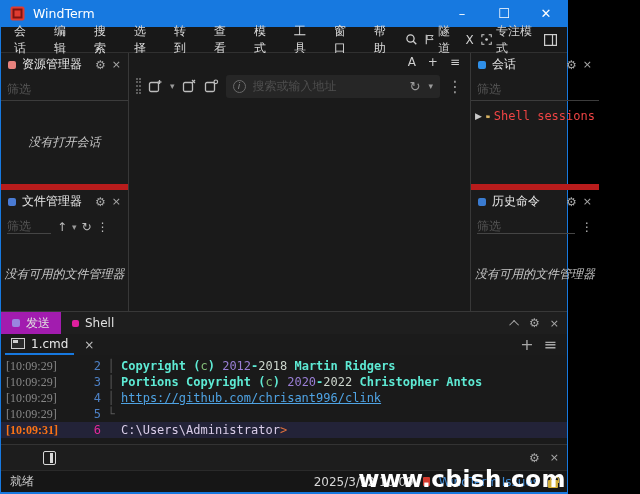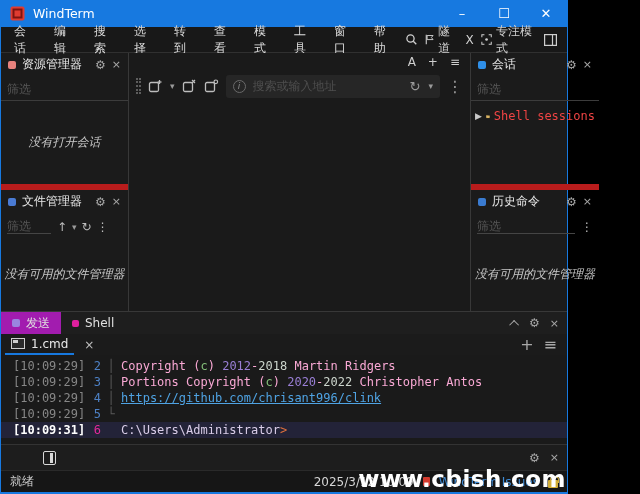--- a/index.html
+++ b/index.html
@@ -92,27 +92,27 @@
               border-bottom:2px solid #1779e0; }
   .cmd-ico { width:14px; height:11px; border:1px solid #cfcfcf; background:#2a2a2a; position:relative; flex:none; }
   .cmd-ico::before { content:""; position:absolute; left:1px; top:1px; width:5px; height:3px; background:#cfcfcf; }
   .tab-close { color:#c0c0c0; font-size:12px; padding:0 10px; display:flex; align-items:center; }
   .term-tabs-right { margin-left:auto; display:flex; align-items:center; gap:10px; color:#a8a8a8; padding-right:6px; }
 
   .term { flex:1; font-family:"DejaVu Sans Mono", monospace; font-size:12px; line-height:16px;
           padding-top:3px; overflow:hidden; background:#1a1a1a; }
   .trow { display:flex; height:16px; white-space:pre; }
   .trow.active { background:#232338; }
-  .t-time { width:78px; padding-left:12px; color:#878787; flex:none; }
-  .trow.active .t-time { color:#ffffff; font-weight:bold; }
+  .t-time { width:78px; padding-left:5px; color:#878787; flex:none;font-family:Liberation Serif, serif; }
+  .trow.active .t-time { color:#f97316; font-weight:bold; }
   .t-num { width:22px; text-align:right; color:#4d80c4; flex:none; }
   .trow.active .t-num { color:#e3289a; }
   .t-guide { width:20px; text-align:center; color:#5a5a5a; flex:none; }
   .t-text { flex:1; }
-  .sg-fg { color:#f9a8d4; }
+  .sg-fg { color:#5eead4;font-weight:bold; }
   .sg-green { color:#85c07a; }
   .sg-num1 { color:#9a7fd6; }
   .sg-num2 { color:#cdd6cd; }
   .sg-link { color:#4fa3e3; text-decoration:underline; }
   .sg-path { color:#d9cde8; }
   .sg-prompt { color:#e0713d; }
 
   .sender { height:26px; flex:none; border-top:1px solid #333; display:flex; align-items:center;
             padding:0 8px 0 42px; background:#1d1d1d; }
   .book-ico { width:13px; height:14px; border:1.5px solid #d8d8d8; border-radius:2px; position:relative; }

